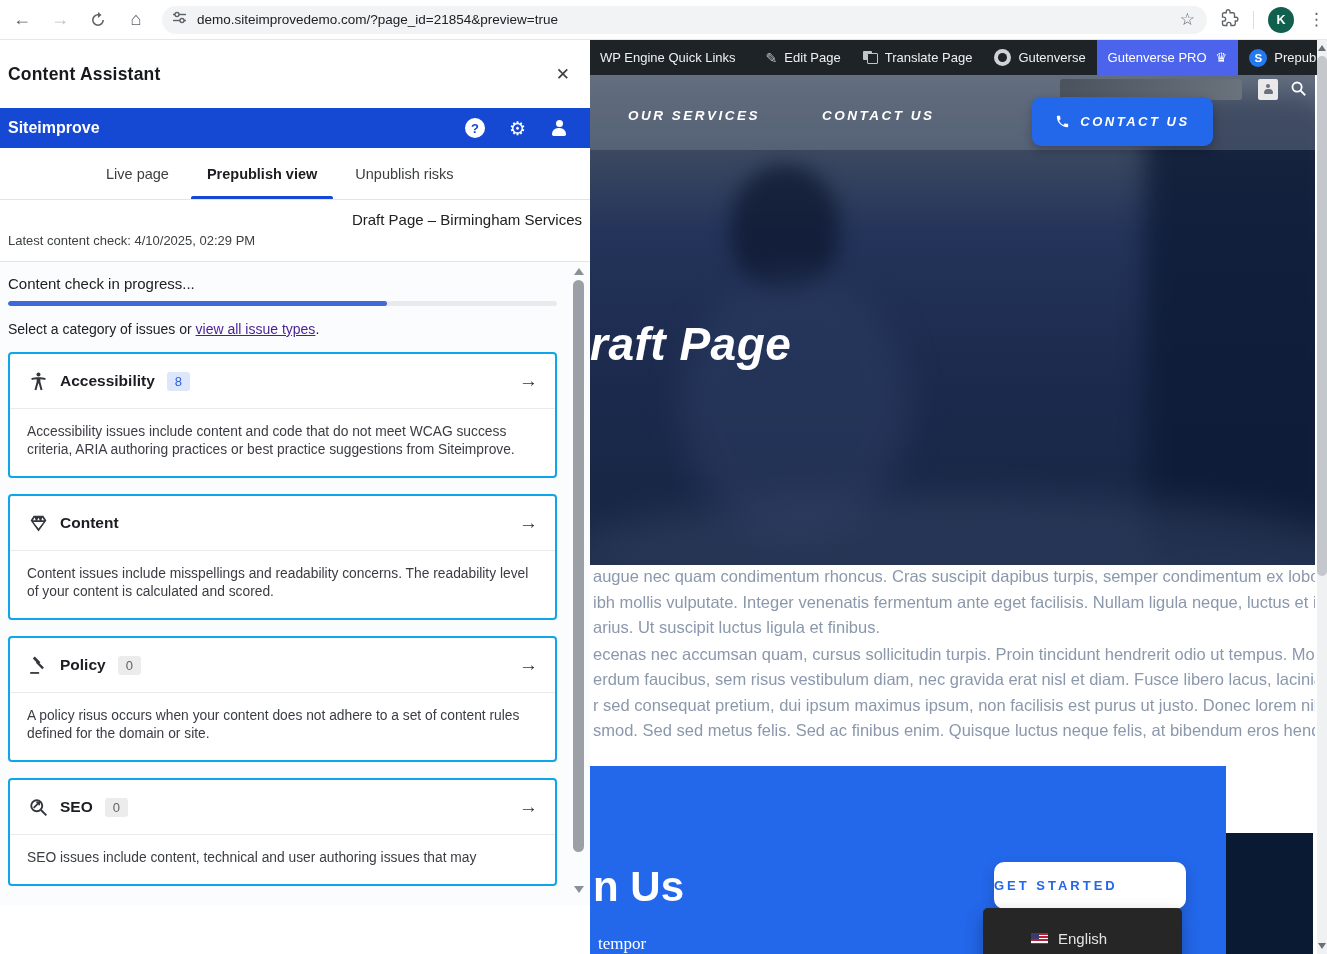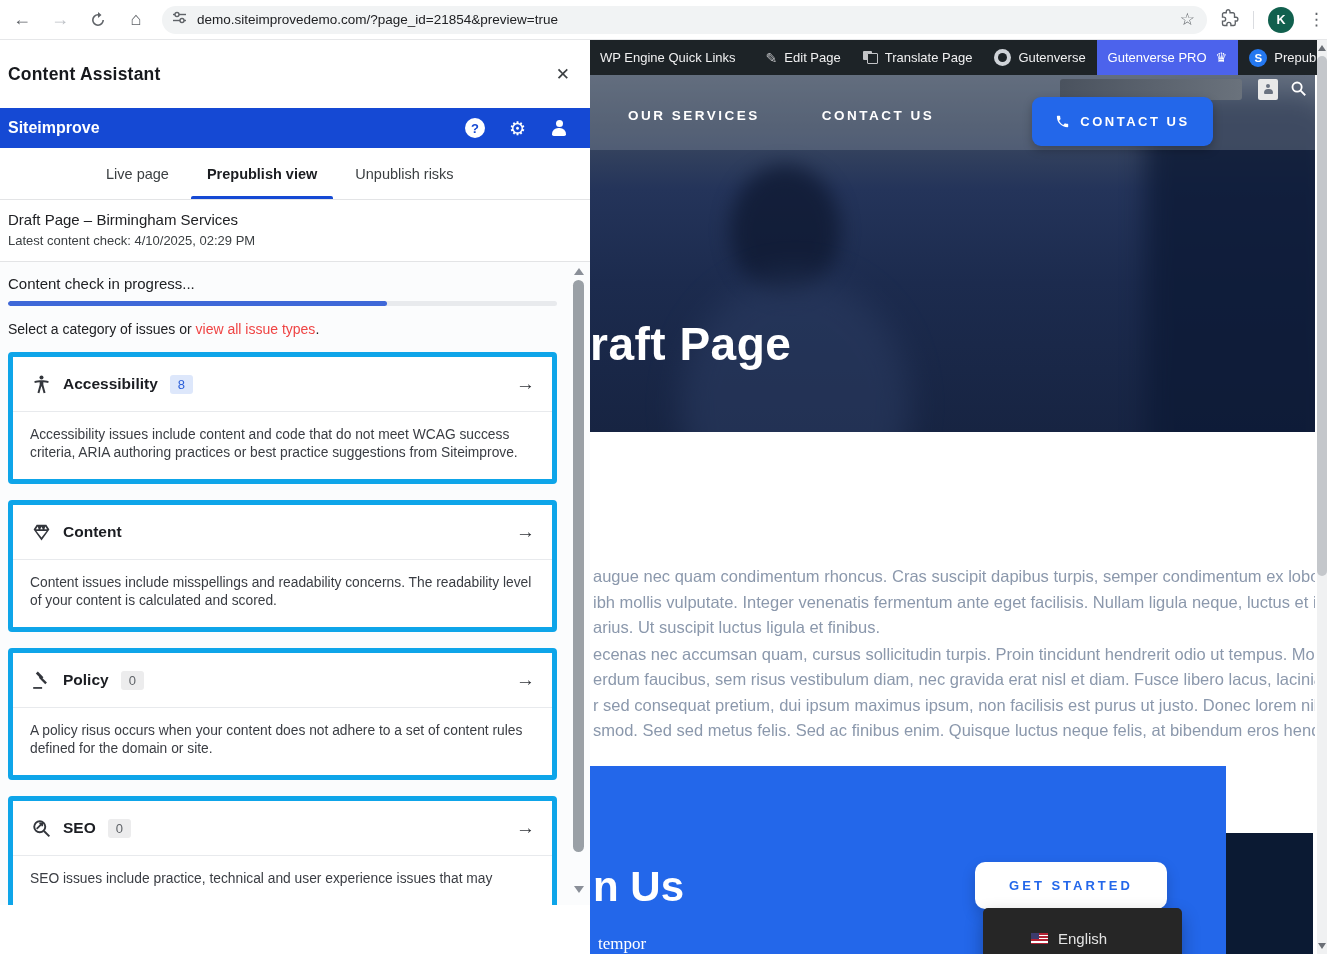--- a/index.html
+++ b/index.html
@@ -35,33 +35,33 @@
     font-size:13px; font-weight:bold; display:flex; align-items:center; justify-content:center; }
   .gear-ic { color:#fff; font-size:19px; }
   .person-ic { position:relative; width:18px; height:16px; }
   .person-ic::before { content:""; position:absolute; left:5.5px; top:0; width:7px; height:7px; border-radius:50%; background:#fff; }
   .person-ic::after { content:""; position:absolute; left:2px; top:8px; width:14px; height:8px; border-radius:7px 7px 2px 2px; background:#fff; }
   .tabs { height:52px; display:flex; align-items:stretch; padding-left:104px; gap:34px; border-bottom:1px solid #e3e4e6; }
   .tab { position:relative; display:flex; align-items:center; font-size:14.5px; color:#3c4043; padding:0 2px; cursor:pointer; }
   .tab.active { font-weight:bold; color:#1b1d21; }
   .tab.active::after { content:""; position:absolute; left:-14px; right:-14px; bottom:0; height:3px; background:#1549d4; border-radius:2px 2px 0 0; }
   .page-info { padding:11px 8px 0 8px; height:62px; border-bottom:1px solid #e3e4e6; }
-  .page-name { font-size:15px; color:#202124; }
+  .page-name { font-size:15px; color:#202124;text-align:right; }
   .last-check { font-size:13px; color:#3c4043; margin-top:5px; }
 
   .panel-scroll { position:relative; height:643px; background:#fbfcfd; overflow:hidden; }
   .progress-wrap { padding:13px 33px 0 8px; }
   .progress-text { font-size:15px; color:#202124; }
   .progress-track { margin-top:9px; height:5px; background:#e8eaed; border-radius:3px; overflow:hidden; }
   .progress-fill { height:100%; background:#3f68d8; border-radius:3px; }
   .select-line { margin-top:15px; font-size:14px; color:#202124; }
-  .select-line a { color:#ef4444; cursor:pointer; }
+  .select-line a { color:#4c1d95; text-decoration:underline; cursor:pointer; }
 
   .cards { margin-top:15px; padding:0 33px 0 8px; }
-  .card { background:#fff; border:5px solid #0ea5e9; border-radius:4px; margin-bottom:16px; cursor:pointer; }
+  .card { background:#fff; border:2px solid #0ea5e9; border-radius:4px; margin-bottom:16px; cursor:pointer; }
   .card-head { display:flex; align-items:center; height:55px; padding:0 17px; border-bottom:1px solid #e8eaed; }
   .card-ic { width:22px; height:22px; flex:0 0 auto; display:flex; align-items:center; justify-content:center; }
   .card-ic svg { width:21px; height:21px; fill:#33363c; }
   .card-ic svg.stroked { fill:none; stroke:#33363c; }
   .card-title { font-size:15.5px; font-weight:bold; color:#1b1d22; margin-left:11px; }
   .badge { margin-left:12px; font-size:13px; padding:2px 8px; border-radius:3px; }
   .badge.blue { background:#dde7fb; color:#2b5fd9; }
   .badge.gray { background:#ececed; color:#5f6368; }
   .card-arrow { margin-left:auto; font-size:19px; color:#2f3237; }
   .card-desc { padding:14px 17px 17px; font-size:13.8px; line-height:18px; color:#3a3d43; }
@@ -87,22 +87,22 @@
   .pencil-ic { font-size:14px; color:#c3c4c7; }
   .translate-ic { position:relative; width:15px; height:13px; }
   .translate-ic::before { content:""; position:absolute; left:0; top:0; width:9px; height:9px; background:#c3c4c7; border-radius:1px; }
   .translate-ic::after { content:""; position:absolute; right:0; bottom:0; width:9px; height:9px; border:1.5px solid #c3c4c7; border-radius:1px; background:#1d2327; }
   .gv-ic { position:relative; width:17px; height:17px; border-radius:50%; background:#cfd3d8; }
   .gv-ic::after { content:""; position:absolute; left:4px; top:4px; width:9px; height:9px; border-radius:50%; background:#1d2327; }
   .ab-pro { background:#4c63ec; color:#fff; }
   .crown-ic { font-size:13px; color:#fff; margin-left:2px; }
   .s-ic { width:18px; height:18px; border-radius:50%; background:#2478f0; color:#fff; font-size:11.5px; font-weight:bold; display:flex; align-items:center; justify-content:center; }
 
-  .hero { position:absolute; top:35px; left:0; width:725px; height:357px; overflow:hidden;
-    background:linear-gradient(180deg,#515c6d 0%,#3d4a60 14%,#24345a 32%,#1c2b4e 58%,#172442 100%); }
+  .hero { position:absolute; top:35px; left:0; width:725px; height:490px; overflow:hidden;
+    background:linear-gradient(180deg,#515c6d 0%,#3d4a60 14%,#24345a 32%,#1c2b4e 58%,#172442 100%);font-style:italic; }
   .hero .blob { position:absolute; border-radius:50%; filter:blur(10px); }
   .blob.head1 { left:140px; top:90px; width:110px; height:130px; background:#0e1830; opacity:.75; }
   .blob.body1 { left:90px; top:200px; width:230px; height:260px; background:#2c3d63; opacity:.55; filter:blur(16px); }
   .blob.person2 { left:555px; top:20px; width:190px; height:470px; background:#0d1a36; opacity:.8; filter:blur(12px); border-radius:40px; }
   .blob.desk { left:-30px; top:420px; width:800px; height:120px; background:#3a4a6b; opacity:.45; filter:blur(18px); }
   .site-header { position:absolute; top:0; left:0; width:100%; height:75px; background:rgba(130,140,155,0.38); }
   .search-input { position:absolute; left:470px; top:4px; width:182px; height:21px; border-radius:3px;
     background:linear-gradient(90deg,#4a525e,#5c646f 55%,#6a727c); cursor:text; }
   .search-user-box { position:absolute; left:668px; top:4px; width:20px; height:21px; background:#e9e9e9; border-radius:2px; display:flex; align-items:center; justify-content:center; }
   .search-user-box .mini-person { position:relative; width:11px; height:11px; }
@@ -116,22 +116,22 @@
     box-shadow:0 4px 10px rgba(0,0,0,0.25); }
   .hero-contact-btn span { color:#fff; font-size:13px; font-weight:bold; letter-spacing:2.5px; }
   .hero-title { position:absolute; left:0; top:242px; color:#fff; font-size:46px; font-weight:bold; letter-spacing:.5px; }
 
   .body-text { position:absolute; top:524px; left:3px; width:722px; color:#8b98ac; font-size:16.5px; }
   .body-text .line { height:25.5px; line-height:25.5px; white-space:nowrap; overflow:hidden; }
   .body-text .para-gap { margin-top:1px; }
 
   .cta { position:absolute; top:726px; left:0; width:636px; height:204px; background:#2367ea; }
   .cta-heading { position:absolute; left:3px; top:97px; color:#fff; font-size:42px; font-weight:bold; }
-  .get-started { position:absolute; left:385px; top:96px; width:192px; height:47px; background:#fff; border-radius:10px;
-    display:flex; align-items:center; justify-content:center; box-shadow:0 6px 14px rgba(0,0,0,0.18); cursor:pointer; }
+  .get-started { position:absolute; left:404px; top:96px; width:192px; height:47px; background:#fff; border-radius:10px;
+    display:flex; align-items:center; box-shadow:0 6px 14px rgba(0,0,0,0.18); cursor:pointer; }
   .get-started span { color:#2367ea; font-size:13px; font-weight:bold; letter-spacing:3px; }
   .lang-dropdown { position:absolute; left:393px; top:142px; width:199px; height:60px; background:#262626; border-radius:5px;
     box-shadow:0 8px 18px rgba(0,0,0,0.3); display:flex; align-items:center; gap:10px; padding-left:48px; cursor:pointer; }
   .flag { position:relative; width:17px; height:11px; background:repeating-linear-gradient(180deg,#b22234 0 1.6px,#fff 1.6px 3.2px); flex:0 0 auto; }
   .flag::before { content:""; position:absolute; left:0; top:0; width:8px; height:6px; background:#3c3b6e; }
   .lang-label { color:#e3e3e3; font-size:15px; }
   .serif-word { position:absolute; left:8px; top:168px; color:#fff; font-size:17px; font-family:"Liberation Serif", serif; }
 
   .dark-block { position:absolute; top:793px; left:636px; width:87px; height:121px; background:#0b1a33; }
 
@@ -265,21 +265,21 @@
                   <circle cx="10" cy="10" r="6.3"></circle>
                   <line x1="14.8" y1="14.8" x2="21" y2="21"></line>
                   <path d="M6.5 12.5l6-6" stroke-width="2"></path>
                   <path d="M9.5 6.2h3.3v3.3" fill="none" stroke-width="2"></path>
                 </svg>
             </span>
             <span class="card-title">SEO</span>
             <span class="badge gray">0</span>
             <span class="card-arrow">→</span>
           </div>
-          <div class="card-desc">SEO issues include practice, technical and user experience issues that may</div>
+          <div class="card-desc">SEO issues include content, technical and user authoring issues that may</div>
         </div>
       </div>
 
       <div class="panel-scrollbar">
         <span class="sb-arrow-up"></span>
         <span class="sb-thumb"></span>
         <span class="sb-arrow-down"></span>
       </div>
     </div>
 

